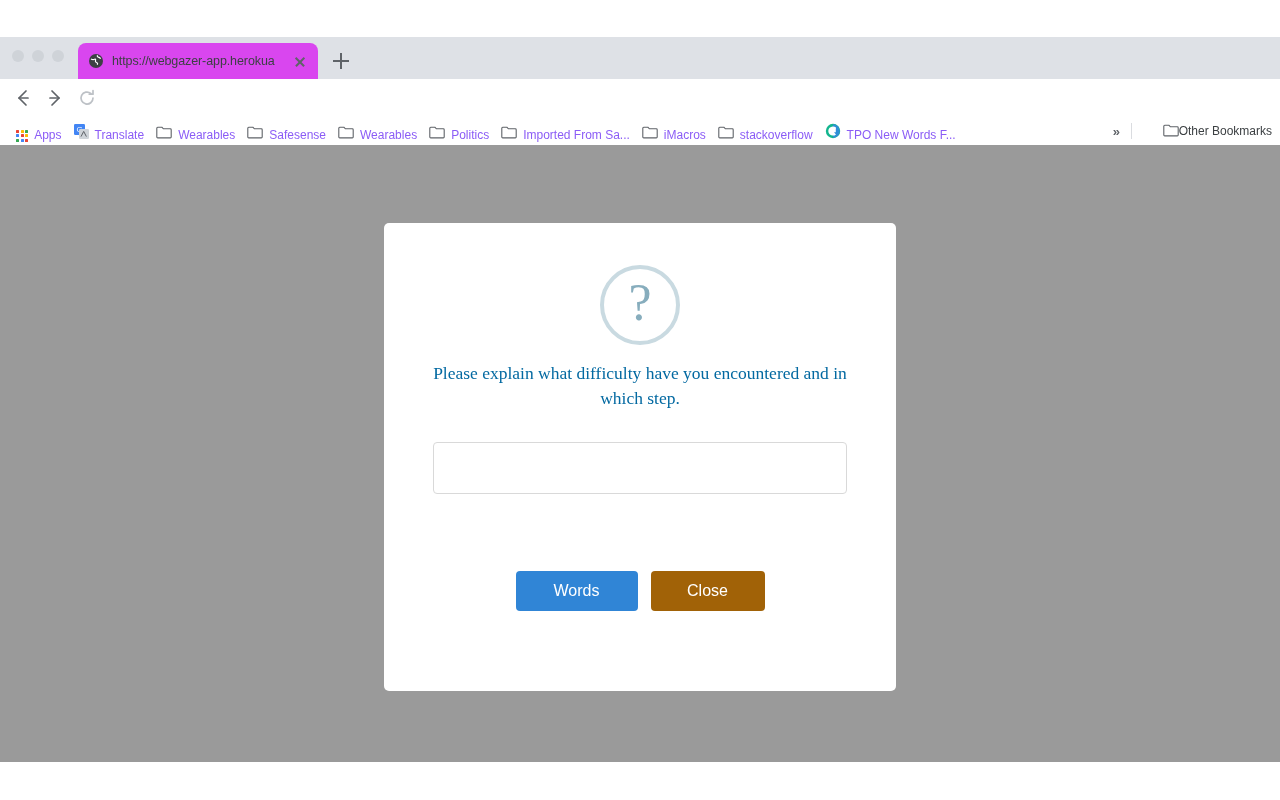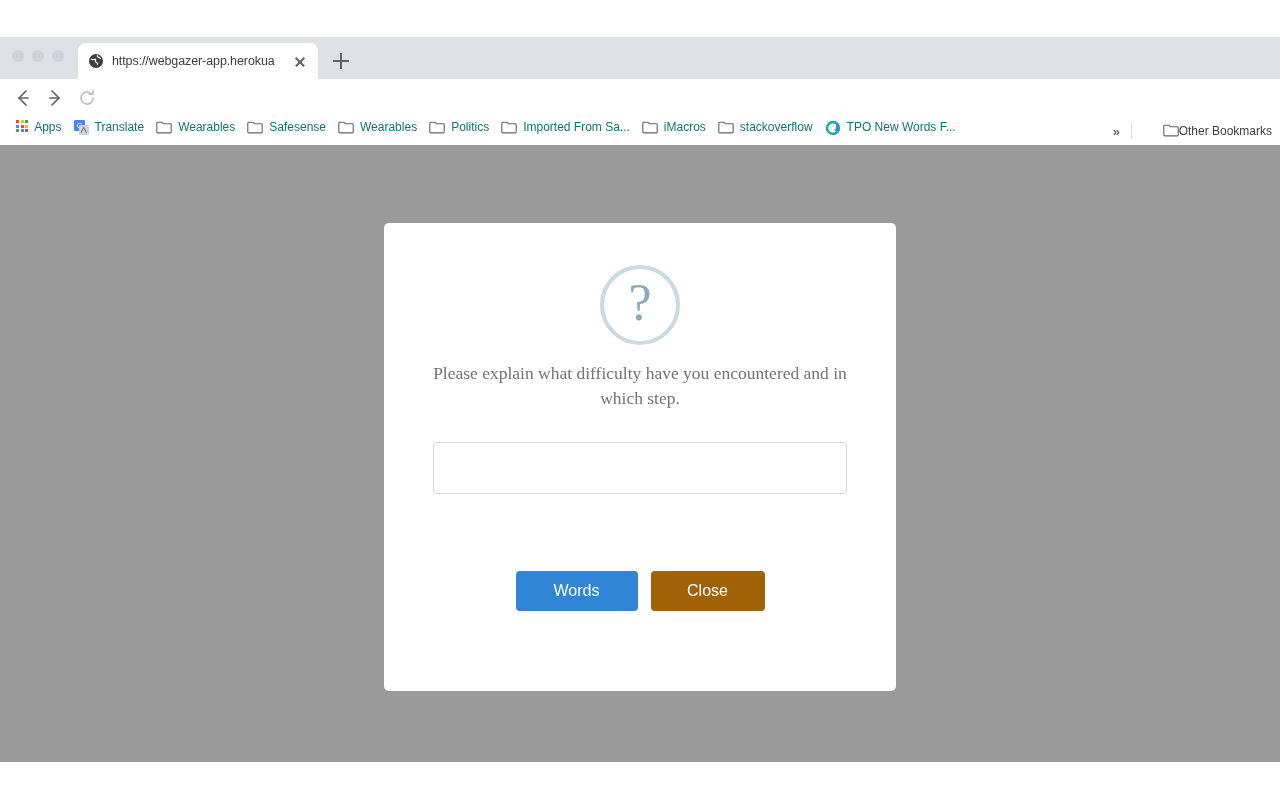--- a/index.html
+++ b/index.html
@@ -46,21 +46,21 @@
     height: 12px;
     border-radius: 50%;
     background: #cfd3d8;
   }
   #tab-active {
     position: absolute;
     left: 78px;
     top: 6px;
     width: 240px;
     height: 36px;
-    background: #ffffff;
+    background: #d946ef;
     border-radius: 8px 8px 0 0;
     display: flex;
     align-items: center;
     padding: 0 8px 0 10px;
     box-sizing: border-box;
   }
   #tab-favicon {
     width: 16px;
     height: 16px;
     flex: 0 0 16px;
@@ -217,25 +217,25 @@
     height: 28px;
     background: #ffffff;
     display: flex;
     align-items: center;
     padding-left: 10px;
     box-sizing: border-box;
     white-space: nowrap;
   }
   .bookmark {
     display: flex;
-    align-items: flex-start;
+    align-items: flex-end;
     height: 22px;
     padding: 0 6px;
     font-size: 12px;
-    color: #0f766e;
+    color: #8b5cf6;
     flex: 0 0 auto;
   }
   .bookmark .bm-label { margin-left: 6px; }
   #apps-grid {
     display: grid;
     grid-template-columns: repeat(3, 3px);
     grid-template-rows: repeat(3, 3px);
     gap: 1.6px;
   }
   #apps-grid i { display: block; width: 3px; height: 3px; border-radius: .5px; }
@@ -306,21 +306,21 @@
     font-size: 31px;
     font-weight: bold;
     color: #595959;
     line-height: 1.2;
   }
   #modal-text {
     margin: 16px auto 0;
     width: 420px;
     font-family: "Liberation Serif", serif;
     font-size: 17.5px;
-    color: #737373;
+    color: #0369a1;
     line-height: 1.4;
   }
   #feedback-input {
     display: block;
     width: 414px;
     height: 52px;
     margin: 32px auto 0;
     border: 1px solid #d9d9d9;
     border-radius: 4px;
     background: #ffffff;

